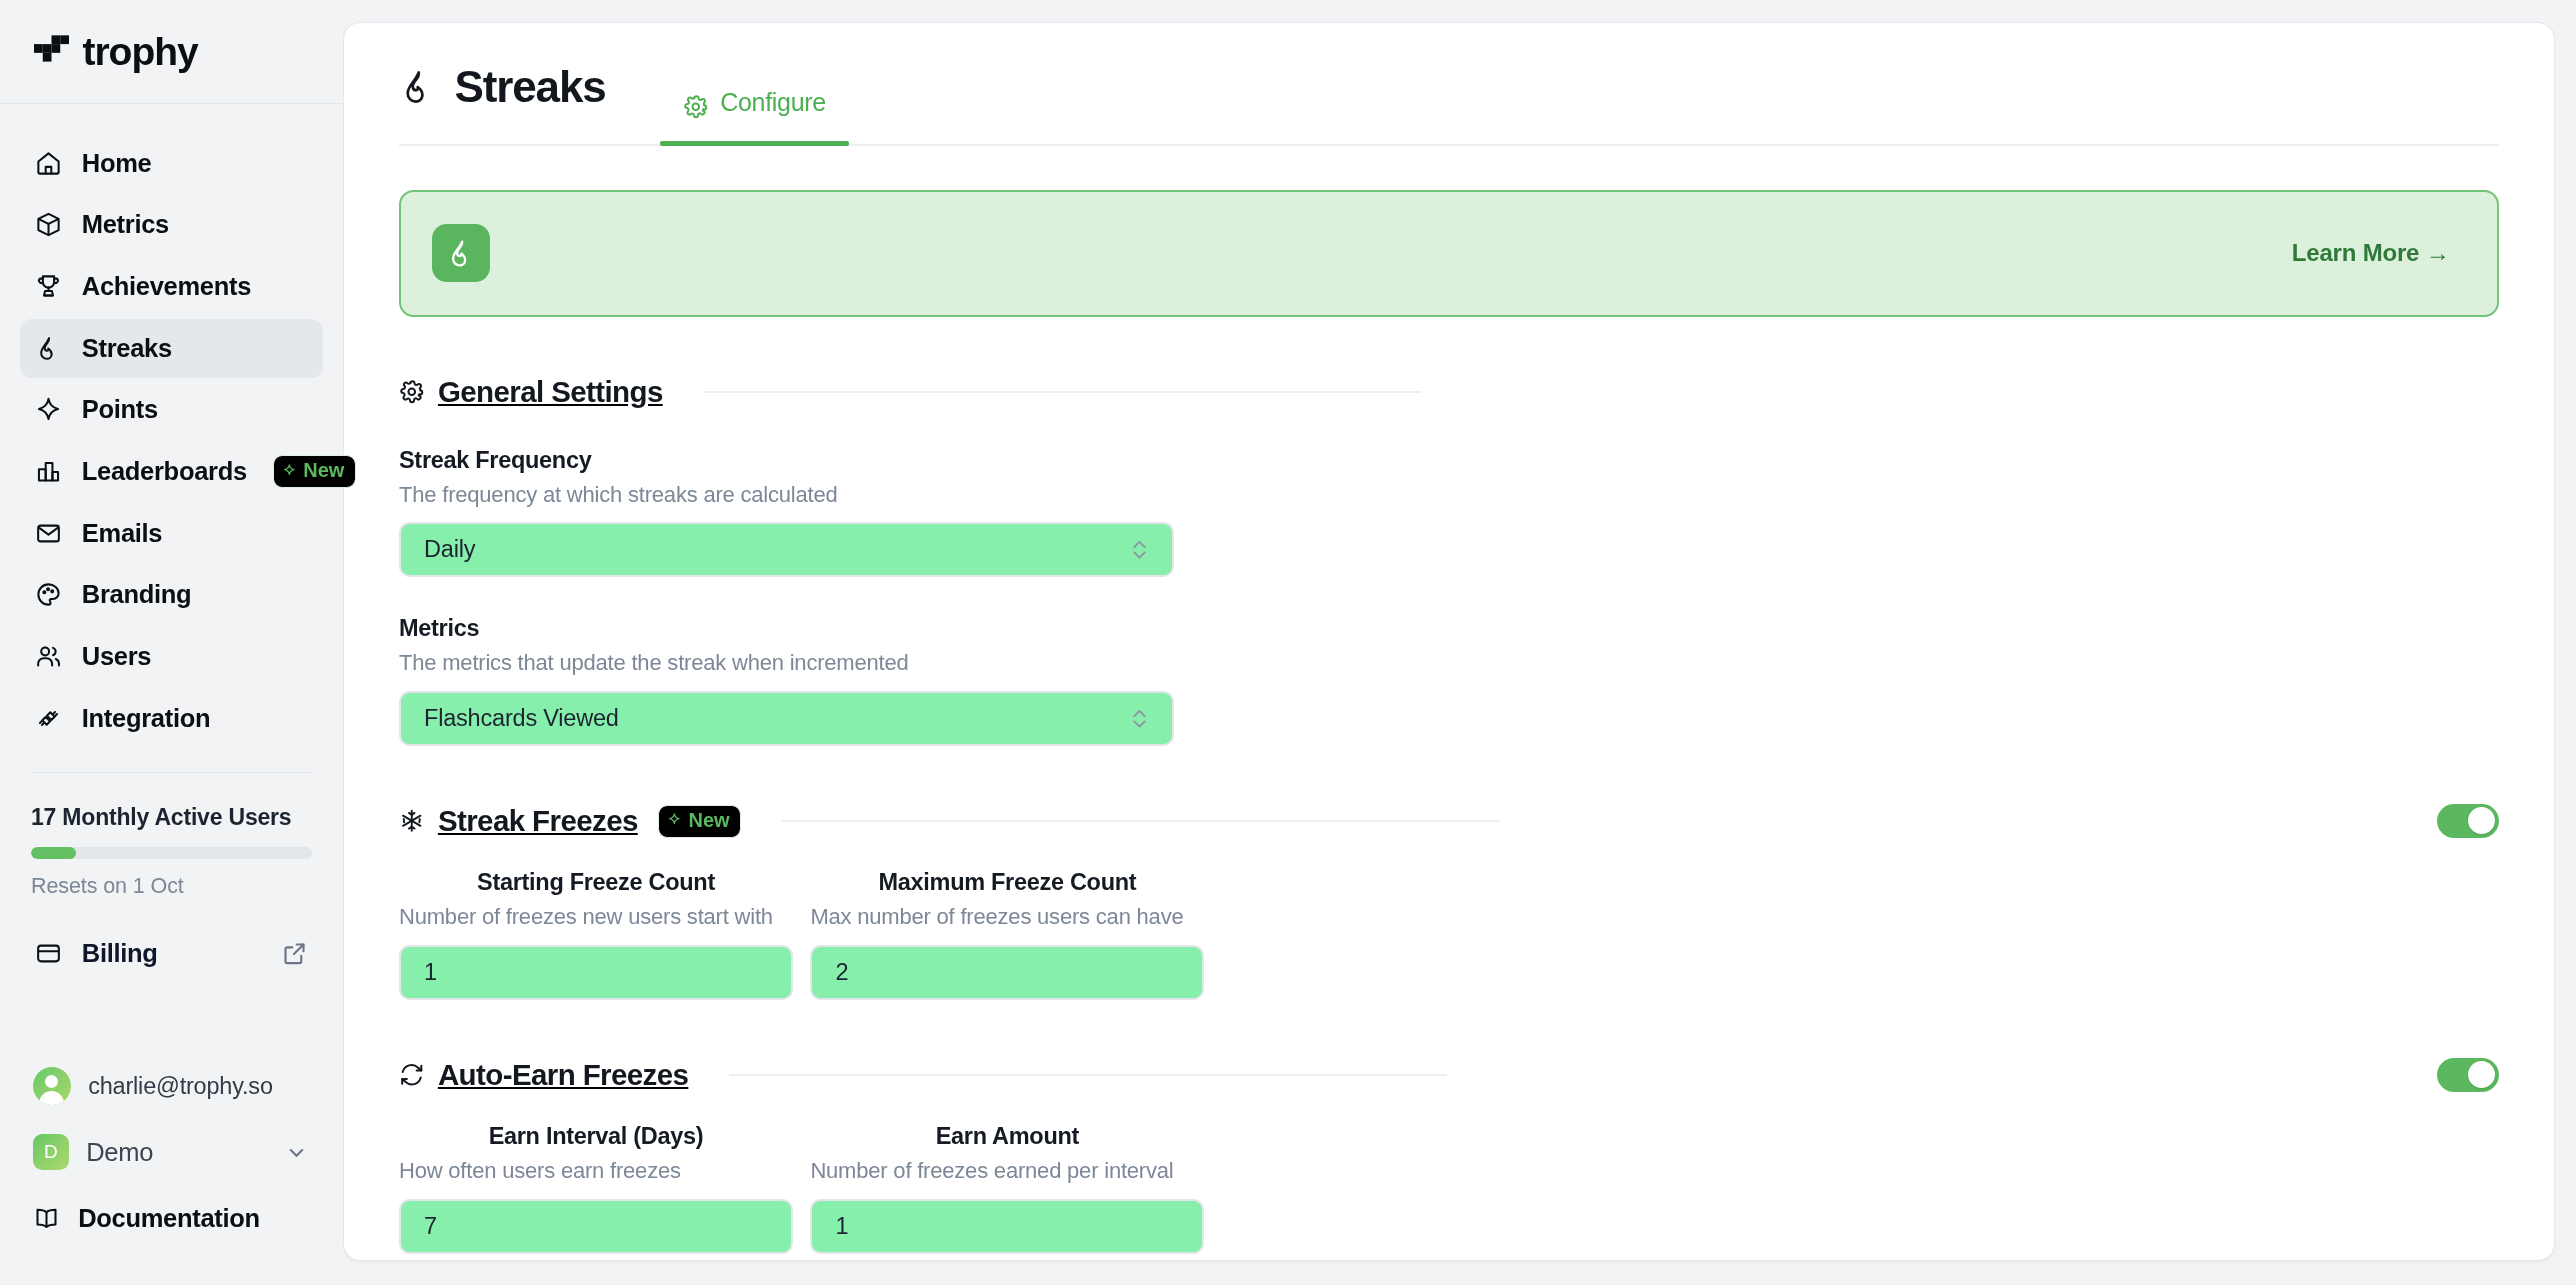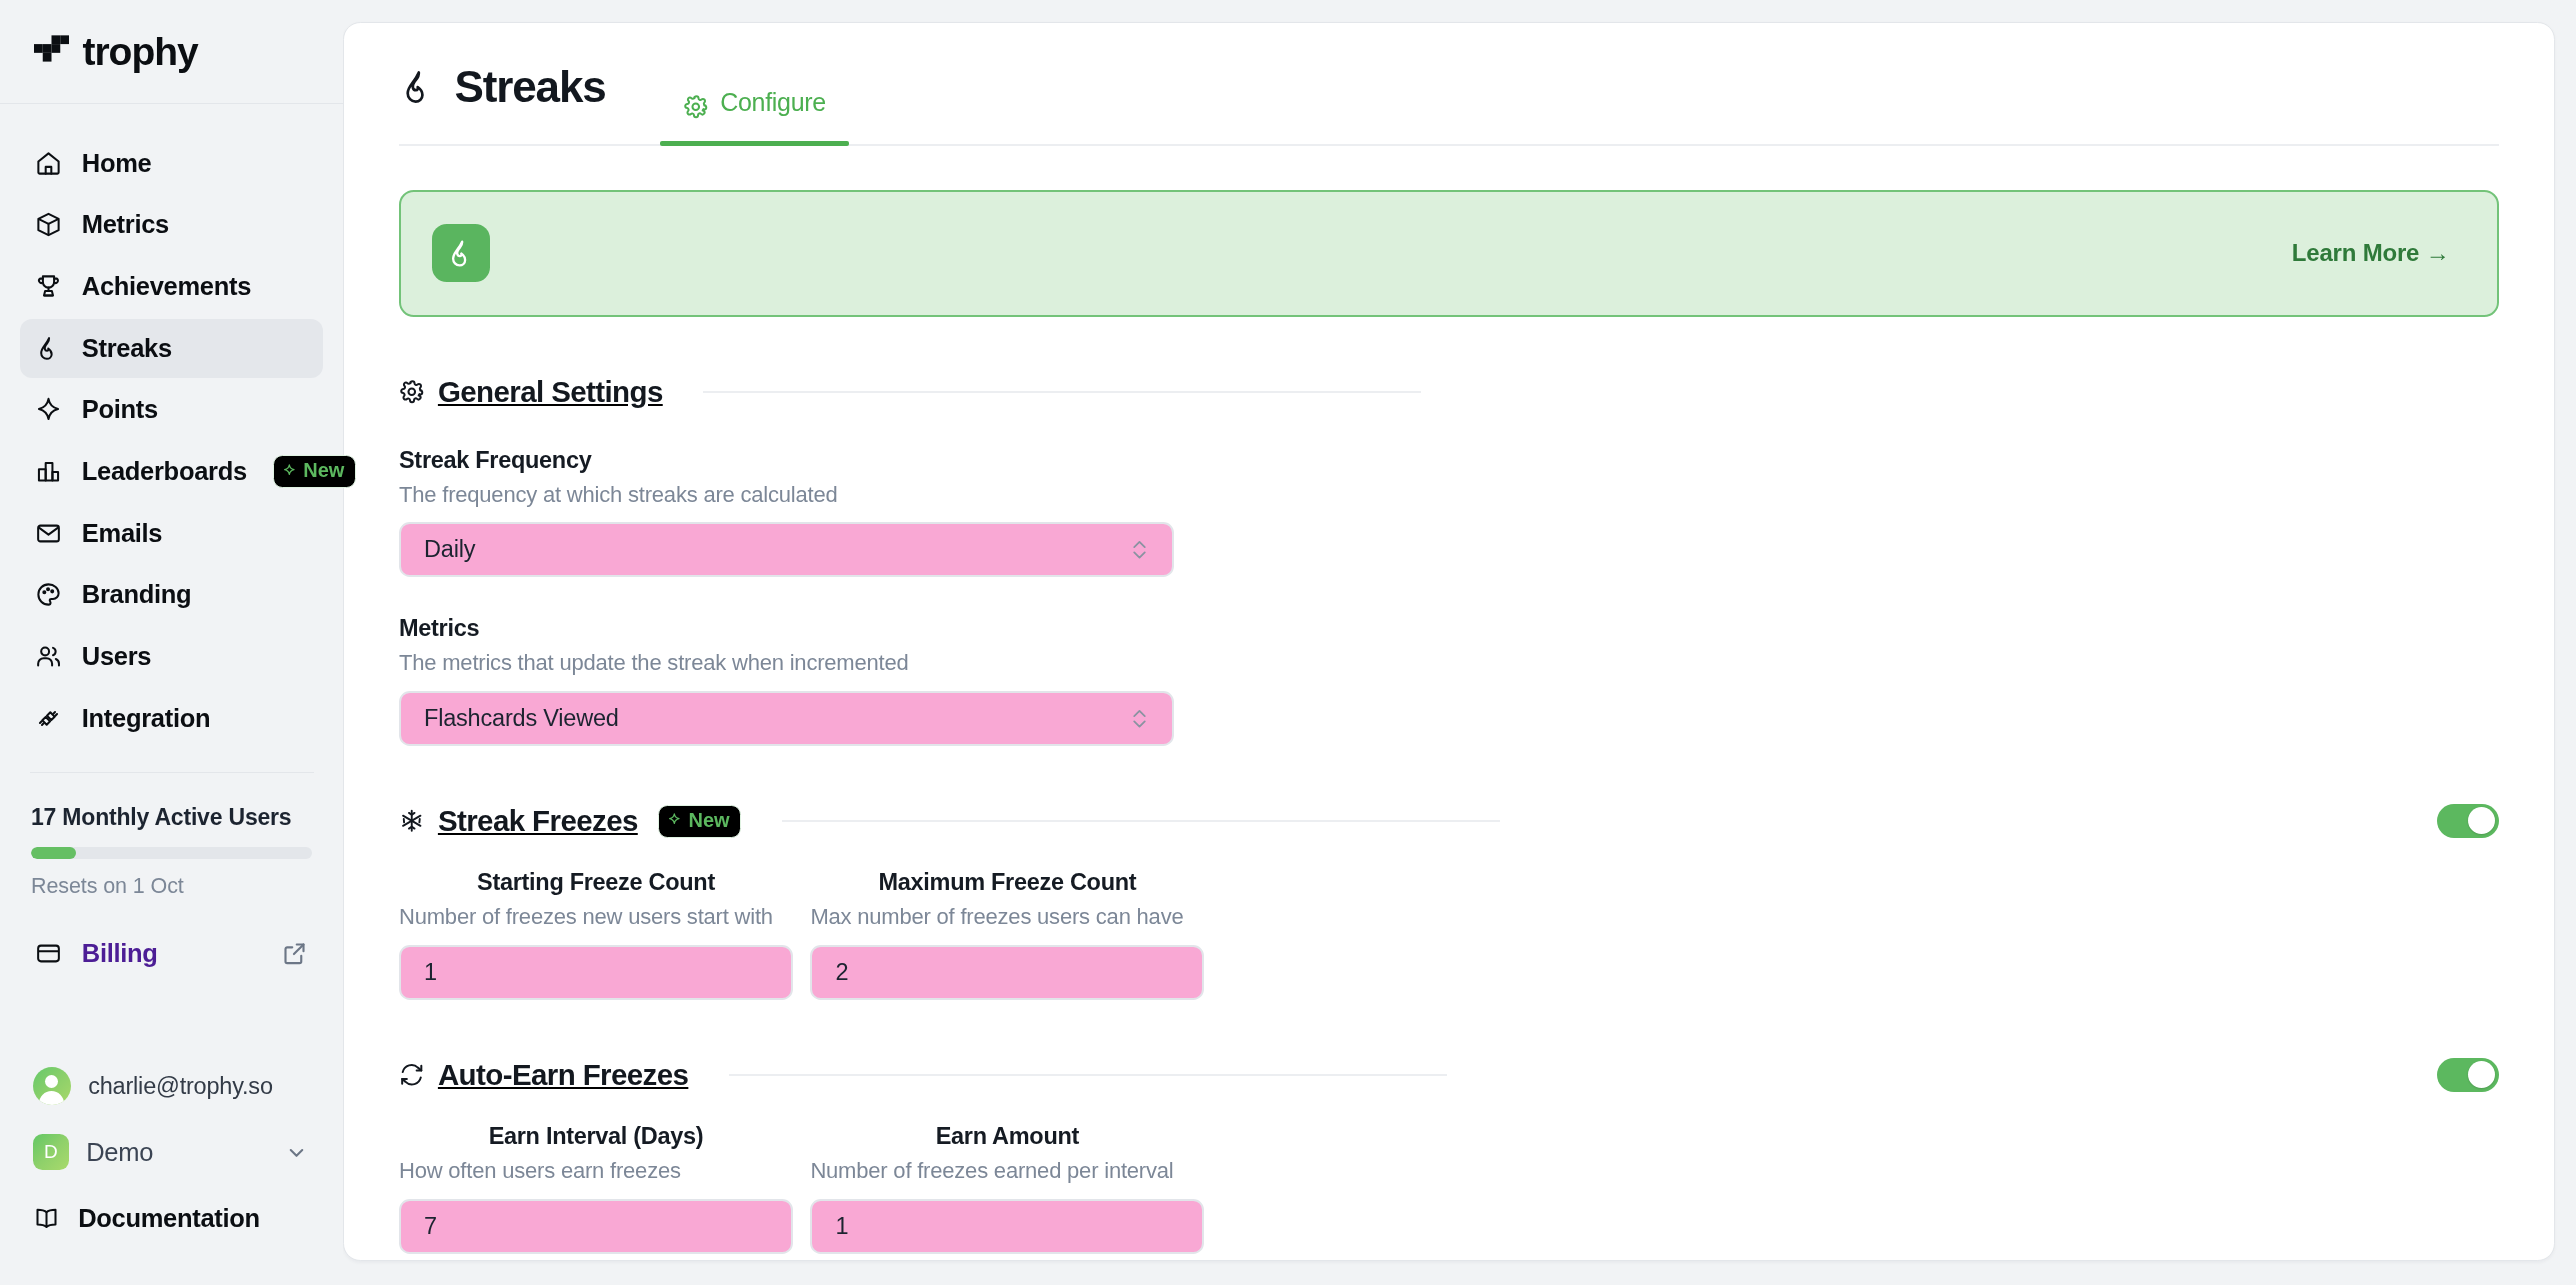--- a/index.html
+++ b/index.html
@@ -64,21 +64,21 @@
   }
   .mau-fill { height: 100%; width: 16%; background: #65bf63; border-radius: 6px; }
   .mau-reset { margin-top: 14.8px; font-size: 21.5px; color: #7c8797; letter-spacing: -0.1px; }
 
   .billing {
     margin: 25.5px 20px 0 20px;
     display: flex; align-items: center;
     height: 58px; padding: 0 14.8px;
     border-radius: 12px; gap: 19px; cursor: pointer;
   }
-  .billing-label { font-size: 25.5px; font-weight: 600; color: #4c1d95; letter-spacing: -0.3px; }
+  .billing-label { font-size: 25.5px; font-weight: 600; color: #0f172a; letter-spacing: -0.3px; }
   .billing-ext { margin-left: auto; width: 27px; height: 27px; }
 
   .sidebar-foot { margin-top: auto; padding: 0 20px 36px 18px; display: flex; flex-direction: column; gap: 4px; }
   .foot-row { display: flex; align-items: center; height: 62px; padding: 0 14.8px; gap: 17.4px; border-radius: 12px; cursor: pointer; }
   .avatar {
     width: 38px; height: 38px; border-radius: 50%;
     background: linear-gradient(135deg, #65c96a 0%, #8ed06a 55%, #a8d96a 100%);
     flex: 0 0 38px; position: relative; overflow: hidden;
   }
   .avatar::before { content:""; position:absolute; width:13.4px; height:13.4px; border-radius:50%; background:#fff; left:12px; top:8px; }
@@ -175,21 +175,21 @@
   .rule-line { height: 2px; background: #eceef1; flex: 1; margin: 0 27px; max-width: 718px; }
 
   
   .field { margin-top: 38px; }
   .field-label { font-size: 23.5px; font-weight: 600; color: #151b23; letter-spacing: -0.3px; }
   .field-hint  { font-size: 22px; color: #7c8797; margin-top: 8px; letter-spacing: -0.2px; }
   .control {
     margin-top: 14.8px;
     height: 55px; width: 775px;
     border: 2px solid #e2e5ea; border-radius: 10.7px;
-    background: #f9a8d4;
+    background: #86efac;
     display: flex; align-items: center;
     padding: 0 23px;
     font-size: 23.5px; color: #1c2430; letter-spacing: -0.2px;
     cursor: pointer; position: relative;
   }
   .control .stepper { margin-left: auto; width: 19px; height: 29.5px; color:#8a93a1; }
   .field-row { display: flex; gap: 17.4px; margin-top: 31px; }
   .field-col { display: flex; flex-direction: column; width: 394px; }
   .field-col .control { width: 394px; margin-top: 14.8px; }
   .field-col .field-label { font-size: 23.5px; text-align: center; }

